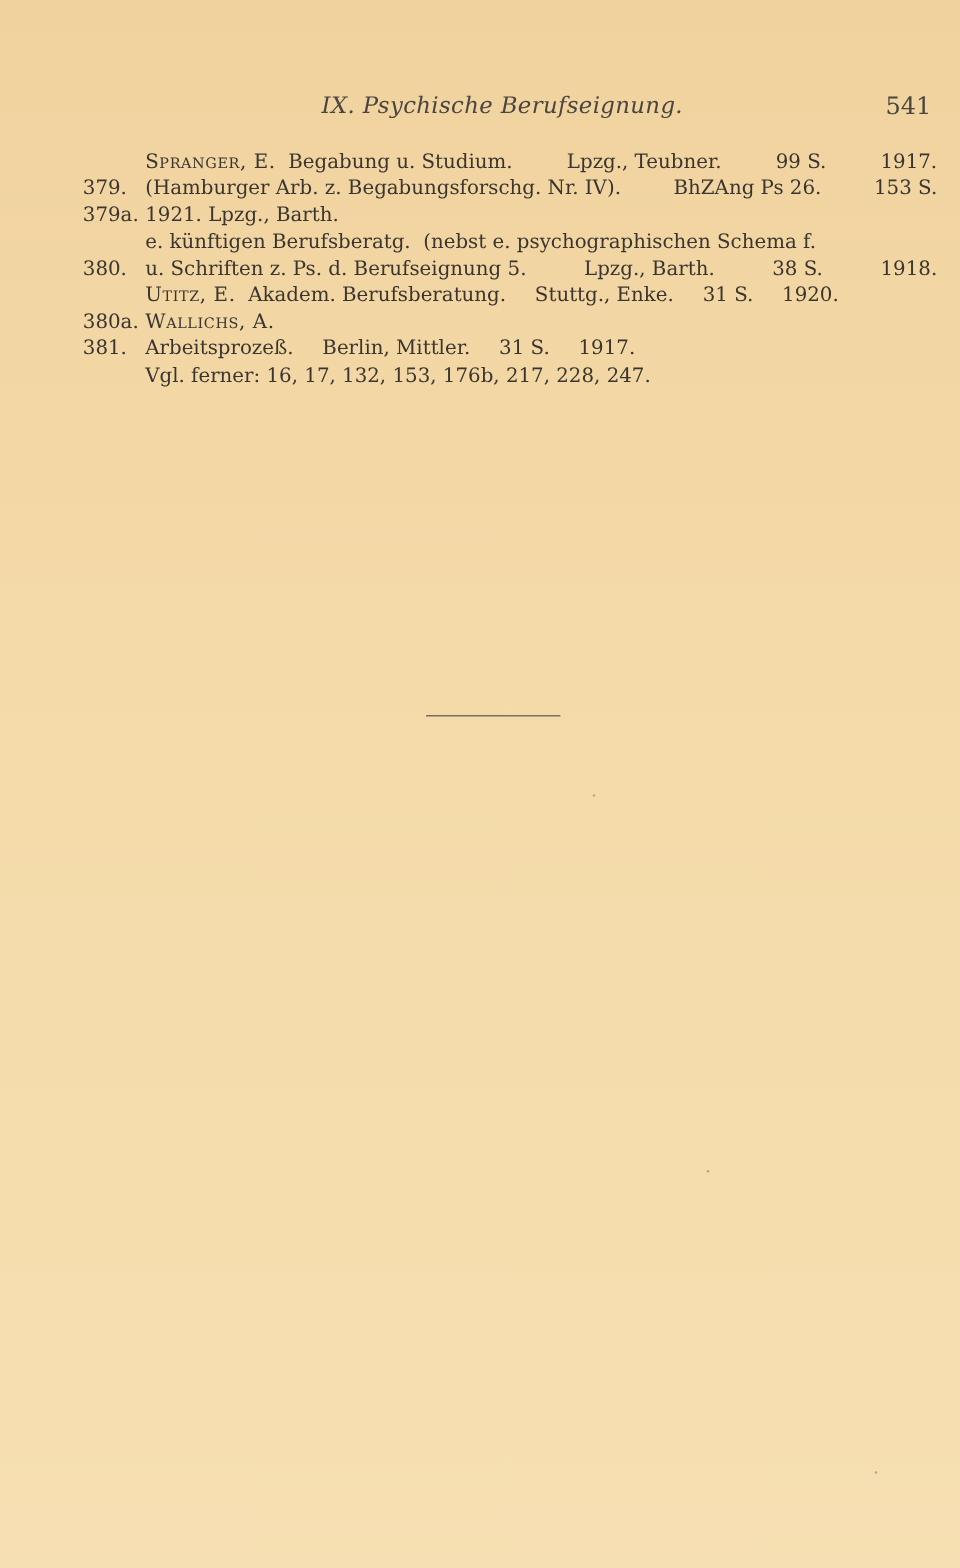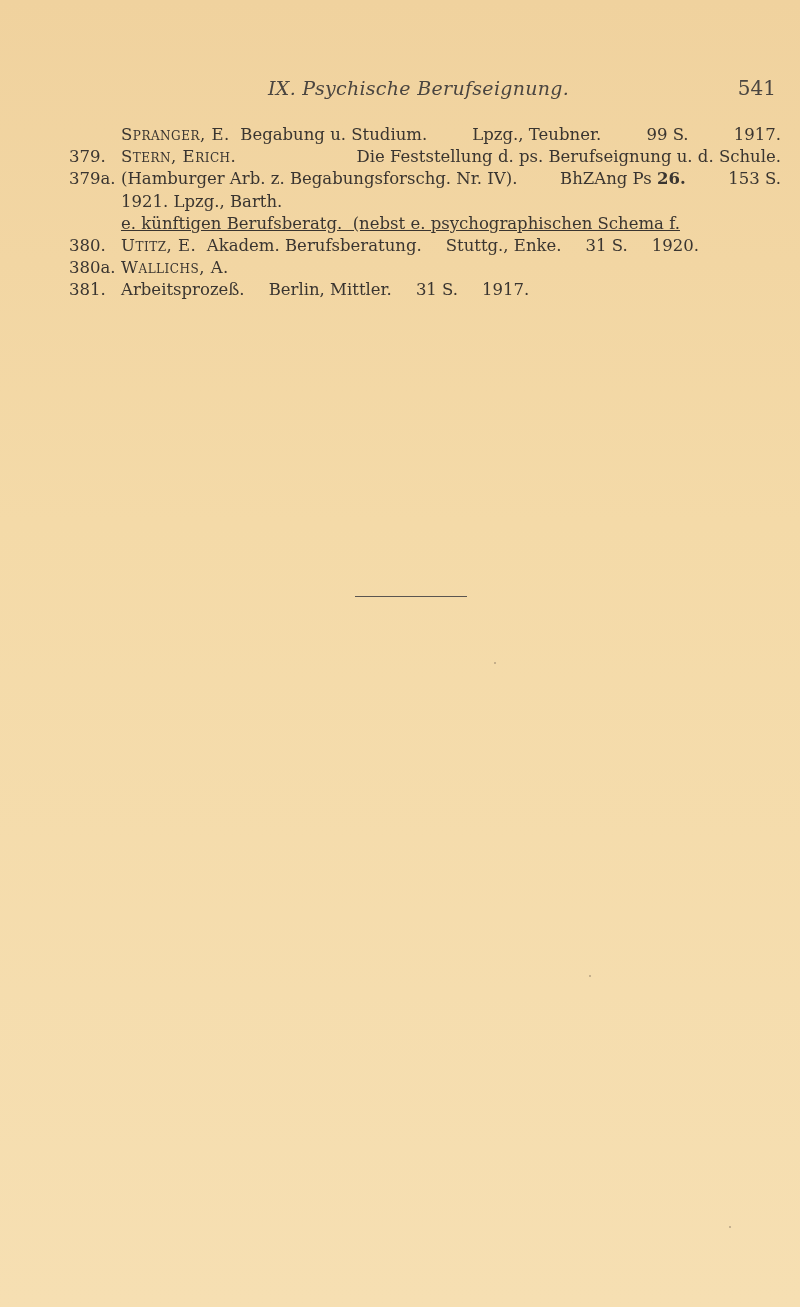--- a/index.html
+++ b/index.html
@@ -63,21 +63,21 @@
     }
     .line {
       display: block;
       white-space: nowrap;
     }
     .sc {
       font-variant: small-caps;
       letter-spacing: 0.5px;
     }
     .it { }
-    .bd { font-weight: bold; }
+    .bd { font-weight: normal; }
     .justify-line {
       display: flex;
       justify-content: space-between;
       width: 660px;
     }
     .ref-line {
       padding-left: 52px;
     }
     .rule {
       position: absolute;
@@ -113,34 +113,36 @@
         <span><span class="sc">Spranger, E.</span>&nbsp; <span>Begabung u. Studium.</span></span>
         <span>Lpzg., Teubner.</span>
         <span>99 S.</span>
         <span>1917.</span>
       </span>
     </div>
 
     <div class="entry">
       <span class="num">379a.</span>
       <span class="line justify-line">
-        <span class="sc">Stern, Erich.</span>
-        <span>Die Feststellung d. ps. Berufseignung u. d. Schule.</span>
-      </span>
-      <span class="line justify-line">
         <span class="it">(Hamburger Arb. z. Begabungsforschg. Nr. IV).</span>
         <span><span class="it">BhZAng Ps</span> <span class="bd">26.</span></span>
         <span>153 S.</span>
       </span>
       <span class="line">1921. Lpzg., Barth.</span>
     </div>
 
     <div class="entry">
       <span class="num">380.</span>
-      <span class="line" style="white-space:pre;text-decoration:underline;">e. künftigen Berufsberatg.  (nebst e. psychographischen Schema f.</span>
+      <span class="line" style="white-space:pre;">e. künftigen Berufsberatg.  (nebst e. psychographischen Schema f.</span>
+      <span class="line justify-line">
+        <span><span>u.</span> <span class="it">Schriften z. Ps. d. Berufseignung</span> <span class="bd">5.</span></span>
+        <span>Lpzg., Barth.</span>
+        <span>38 S.</span>
+        <span>1918.</span>
+      </span>
     </div>
 
     <div class="entry">
       <span class="num">380a.</span>
       <span class="line" style="display:flex; gap:24px; width:620px;">
         <span><span class="sc">Utitz, E.</span>&nbsp; <span>Akadem. Berufsberatung.</span></span>
         <span>Stuttg., Enke.</span>
         <span>31 S.</span>
         <span>1920.</span>
       </span>
@@ -152,20 +154,24 @@
         <span class="sc">Wallichs, A.</span>
       </span>
       <span class="line" style="display:flex; gap:24px; width:460px;">
         <span>Arbeitsprozeß.</span>
         <span>Berlin, Mittler.</span>
         <span>31 S.</span>
         <span>1917.</span>
       </span>
     </div>
 
+    <div class="line ref-line">
+      <span>Vgl. ferner:</span>
+      <span>16, 17, 132, 153, 176b, 217, 228, 247.</span>
+    </div>
   </div>
 
   <div class="rule"></div>
 
   <div class="speck" style="left:483px; top:662px;"></div>
   <div class="speck" style="left:718px; top:1226px;"></div>
   <div class="speck" style="left:578px; top:975px;"></div>
 </div>
 
 </body></html>

